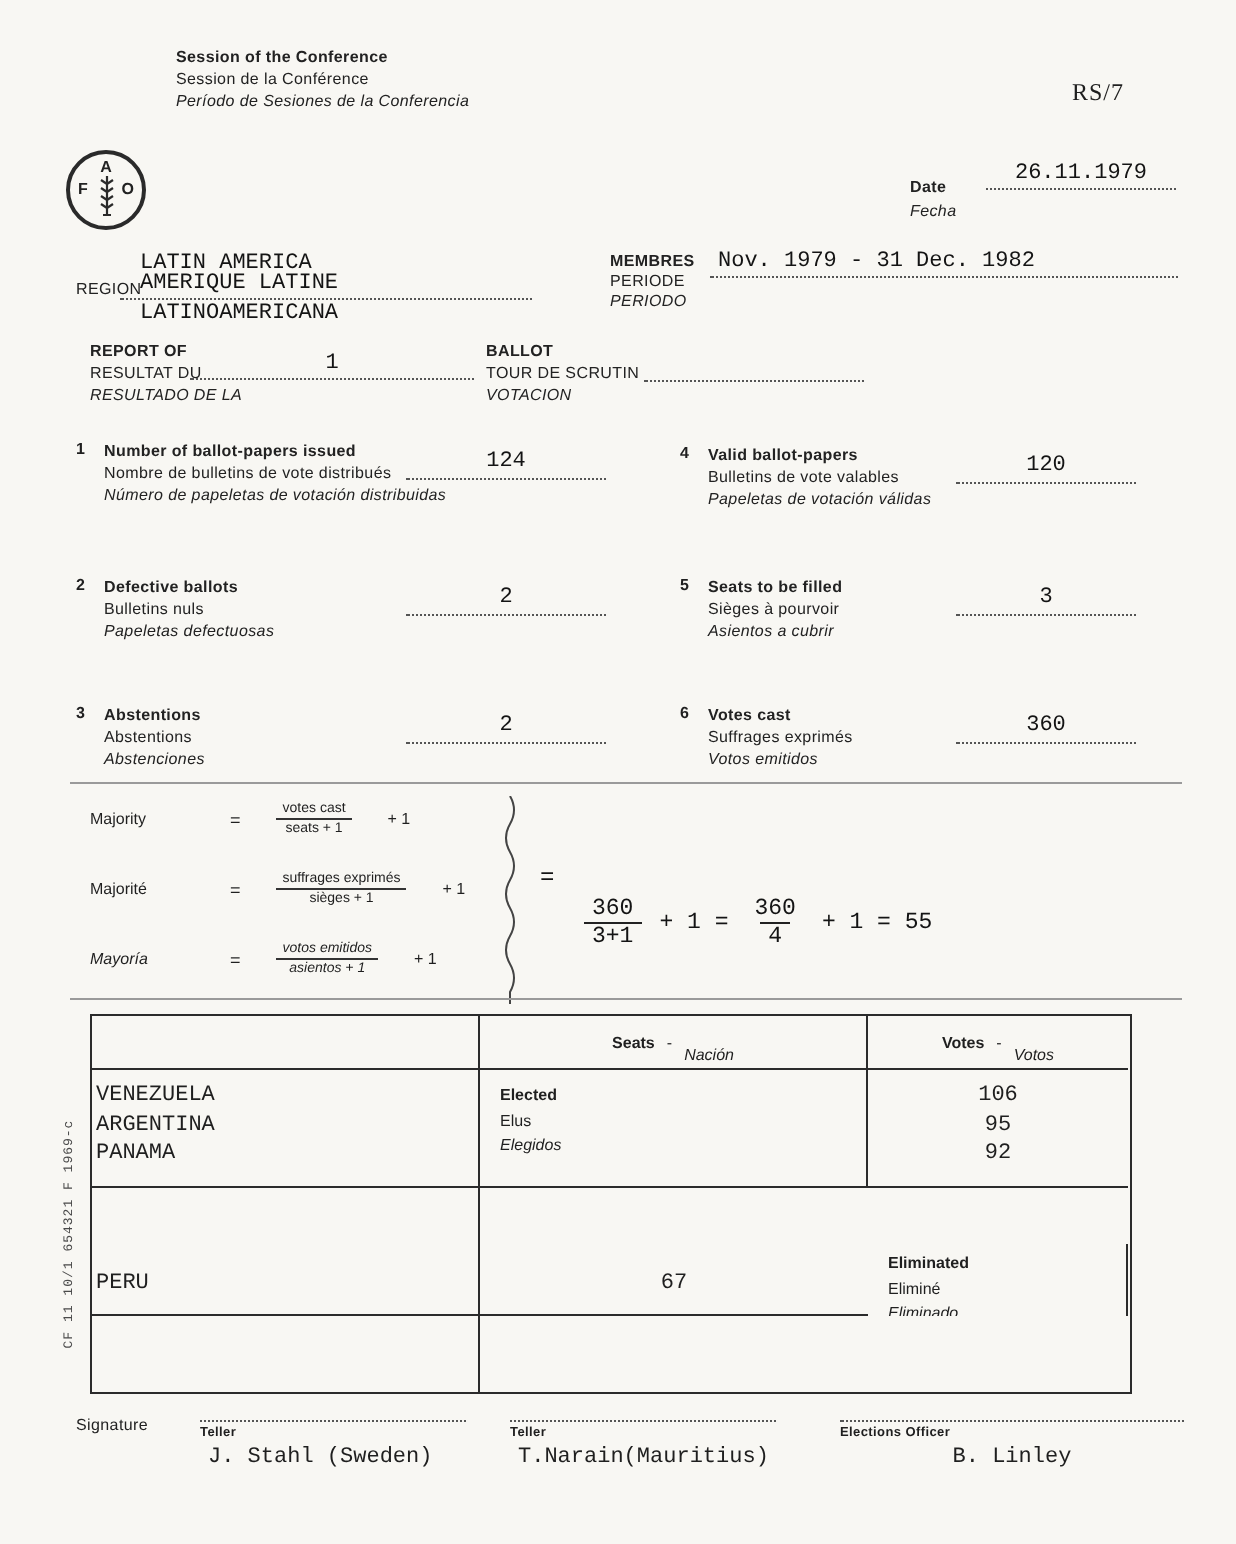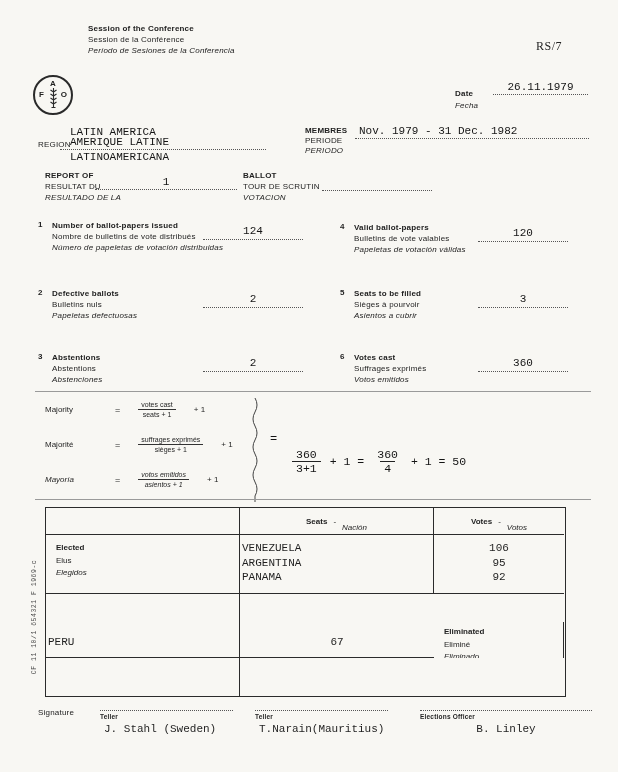--- a/index.html
+++ b/index.html
@@ -248,48 +248,48 @@
   <div class="abs calc-line">
     <span class="mfrac">
       <span class="mn">360</span>
       <span class="md">3+1</span>
     </span>
     <span>+ 1 =</span>
     <span class="mfrac">
       <span class="mn">360</span>
       <span class="md">4</span>
     </span>
-    <span>+ 1 = 50</span>
+    <span>+ 1 = 55</span>
   </div>
 
   <div class="sep" style="top:499px;"></div>
 
   <div class="rtable">
 
     <div class="tc"></div>
     <div class="tc th">
       <span class="h-en">Seats</span>
       <span>-</span>
       <span class="h-es">Nación</span>
     </div>
     <div class="tc th last-col">
       <span class="h-en">Votes</span>
       <span>-</span>
       <span class="h-es">Votos</span>
     </div>
 
+    <div class="tc natlines" style="padding-top:6px;">
+      <div>VENEZUELA</div>
+      <div>ARGENTINA</div>
+      <div>PANAMA</div>
+    </div>
     <div class="tc rowlabels" style="padding-top:7px;">
       <div class="lbl-en">Elected</div>
       <div class="lbl-fr">Elus</div>
       <div class="lbl-es">Elegidos</div>
-    </div>
-    <div class="tc natlines" style="padding-top:6px;">
-      <div>VENEZUELA</div>
-      <div>ARGENTINA</div>
-      <div>PANAMA</div>
     </div>
     <div class="tc votelines last-col" style="padding-top:6px;">
       <div>106</div>
       <div>95</div>
       <div>92</div>
     </div>
 
     <div class="tc natlines bottomcell">
       <div>PERU</div>
     </div>

